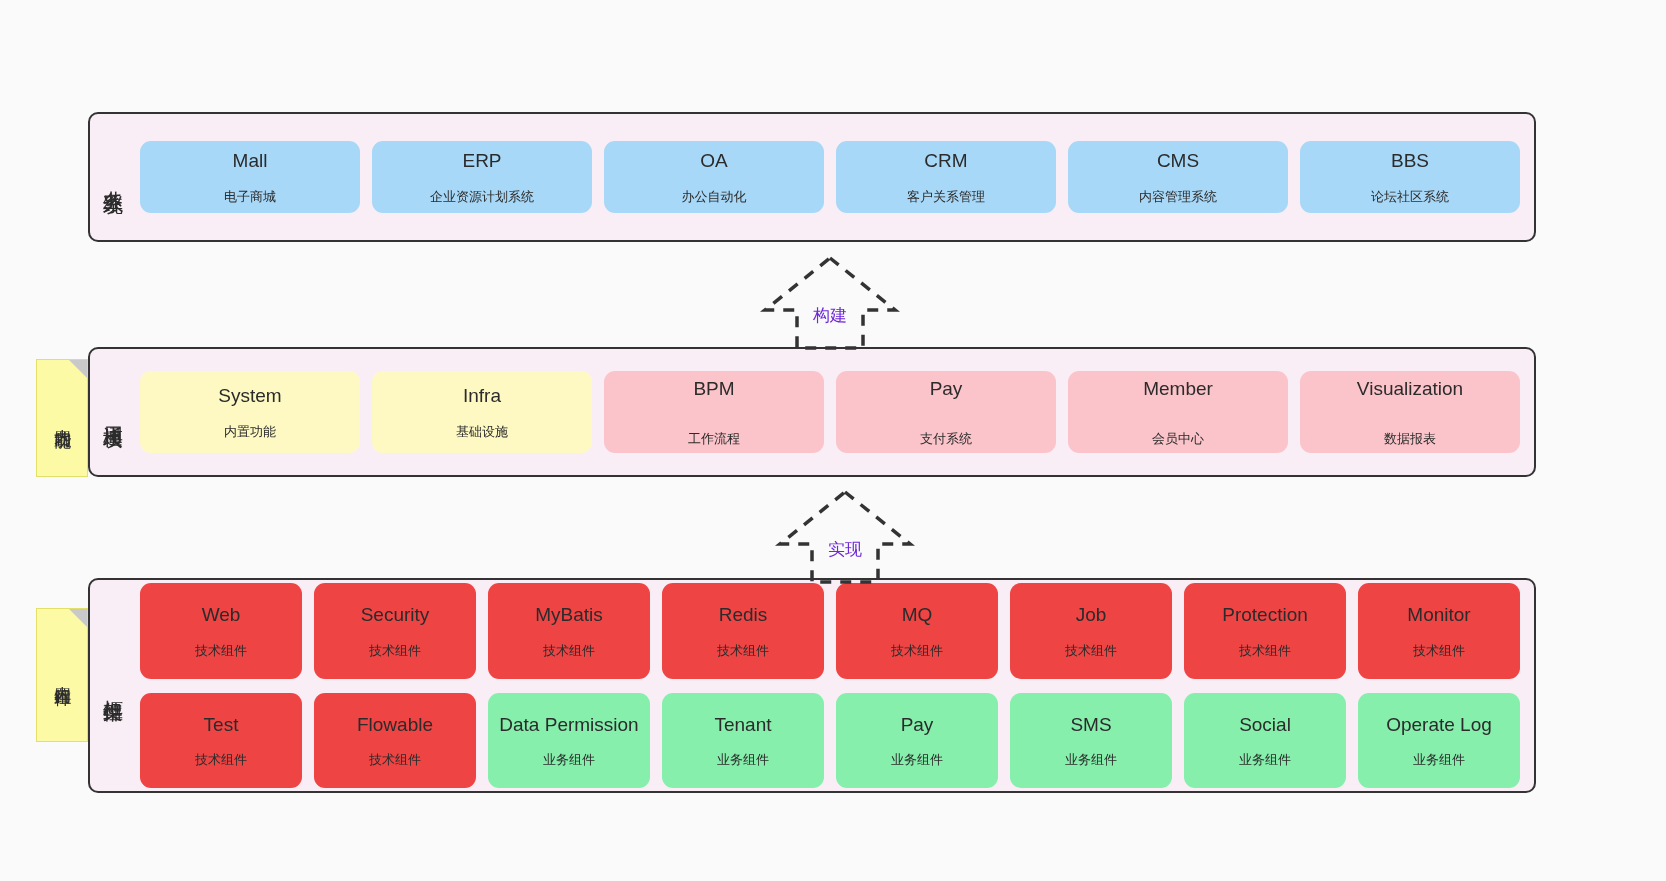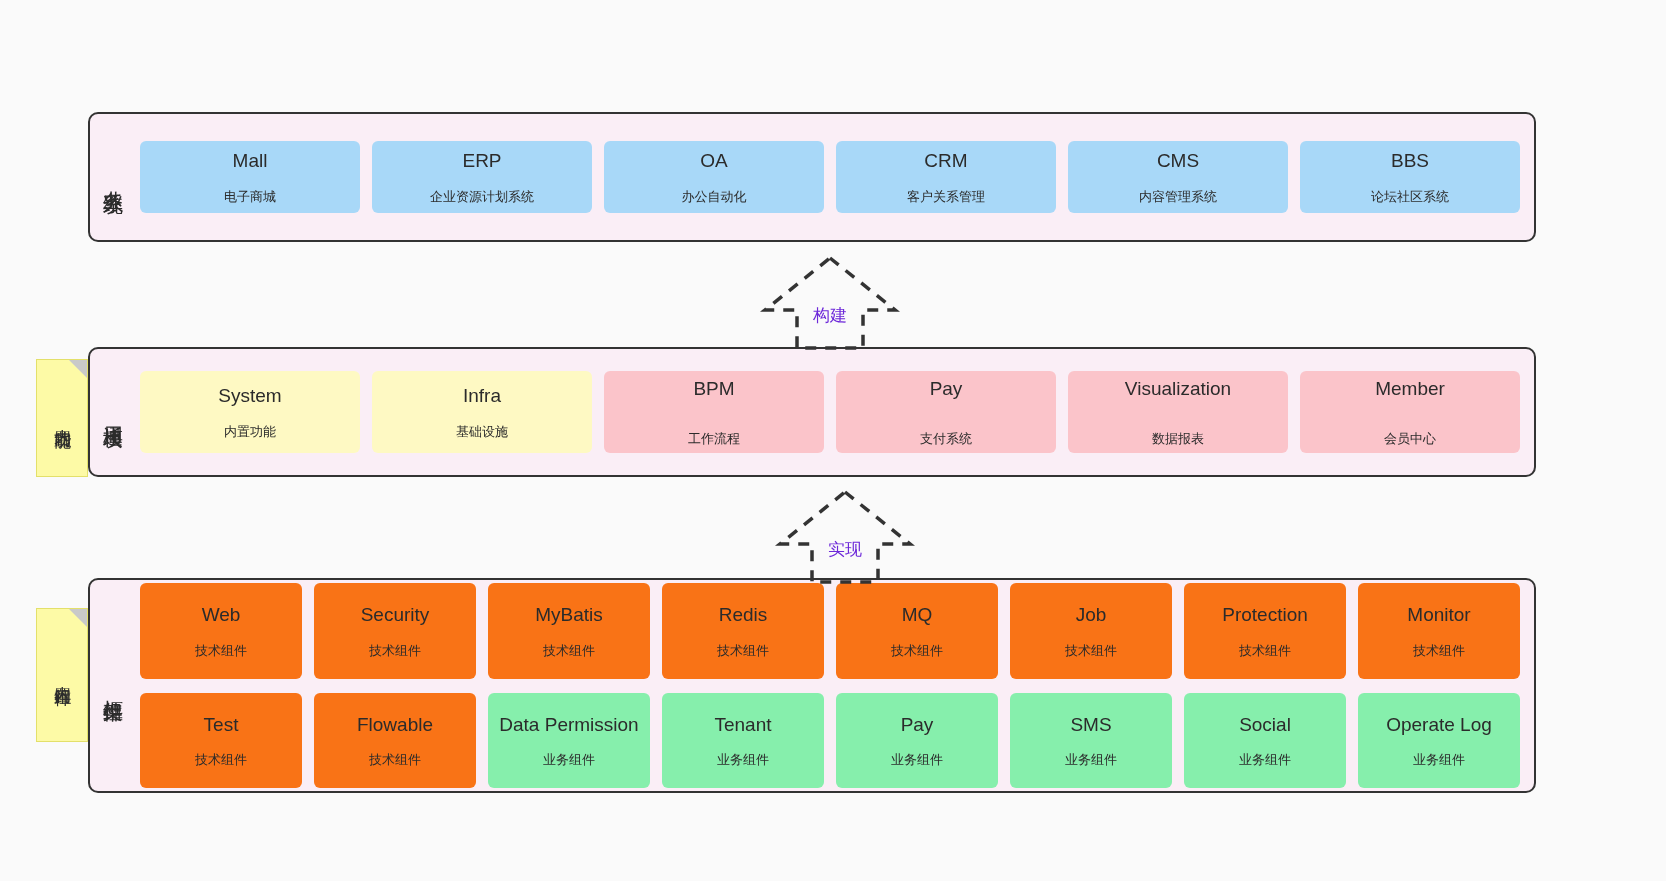--- a/index.html
+++ b/index.html
@@ -59,37 +59,37 @@
     width: 100%;
     display: flex;
     align-items: stretch;
     justify-content: space-between;
     gap: 12px;
   }
 
   
   .card {
     flex: 1 1 0;
-    border-radius: 6px;
+    border-radius: 11px;
     display: flex;
     flex-direction: column;
     align-items: center;
     justify-content: center;
     text-align: center;
     color: #2b2b2b;
     line-height: 1.22;
     padding: 20px 4px;
   }
   .card .t1 { font-size: 19px; }
   .card .t2 { font-size: 13px; margin-top: 16px; }
 
   .card.blue   { background: #a8d8f8; }
   .card.red    { background: #fef9c3; }
   .card.pink   { background: #fbc4ca; gap: 14px; }
-  .card.green  { background: #f97316; }
+  .card.green  { background: #ef4444; }
   .card.lgreen { background: #86efac; }
 
   
   #layer-business  { left: 88px;  top: 112px; width: 1448px; height: 130px; }
   #layer-business .card { height: 72px; }
 
   #layer-modules   { left: 88px;  top: 347px; width: 1448px; height: 130px; }
   #layer-modules .card { height: 82px; }
 
   #layer-framework { left: 88px;  top: 578px; width: 1448px; height: 215px; }
@@ -211,26 +211,26 @@
       </div>
       <div class="card pink">
         <div class="t1">BPM</div>
         <div class="t2">工作流程</div>
       </div>
       <div class="card pink">
         <div class="t1">Pay</div>
         <div class="t2">支付系统</div>
       </div>
       <div class="card pink">
+        <div class="t1">Member</div>
+        <div class="t2">会员中心</div>
+      </div>
+      <div class="card pink">
         <div class="t1">Visualization</div>
         <div class="t2">数据报表</div>
-      </div>
-      <div class="card pink">
-        <div class="t1">Member</div>
-        <div class="t2">会员中心</div>
       </div>
 
     </div>
   </div>
 
   <div class="connector" id="connector-implement">
     <svg viewBox="0 0 190 105" preserveAspectRatio="none">
       <path d="M 95 10 L 160 62 L 128 62 L 128 100 L 62 100 L 62 62 L 30 62 Z" fill="none" stroke="#333333" stroke-width="3.5" stroke-dasharray="11,9"></path>
     </svg>
     <div class="conn-label">

